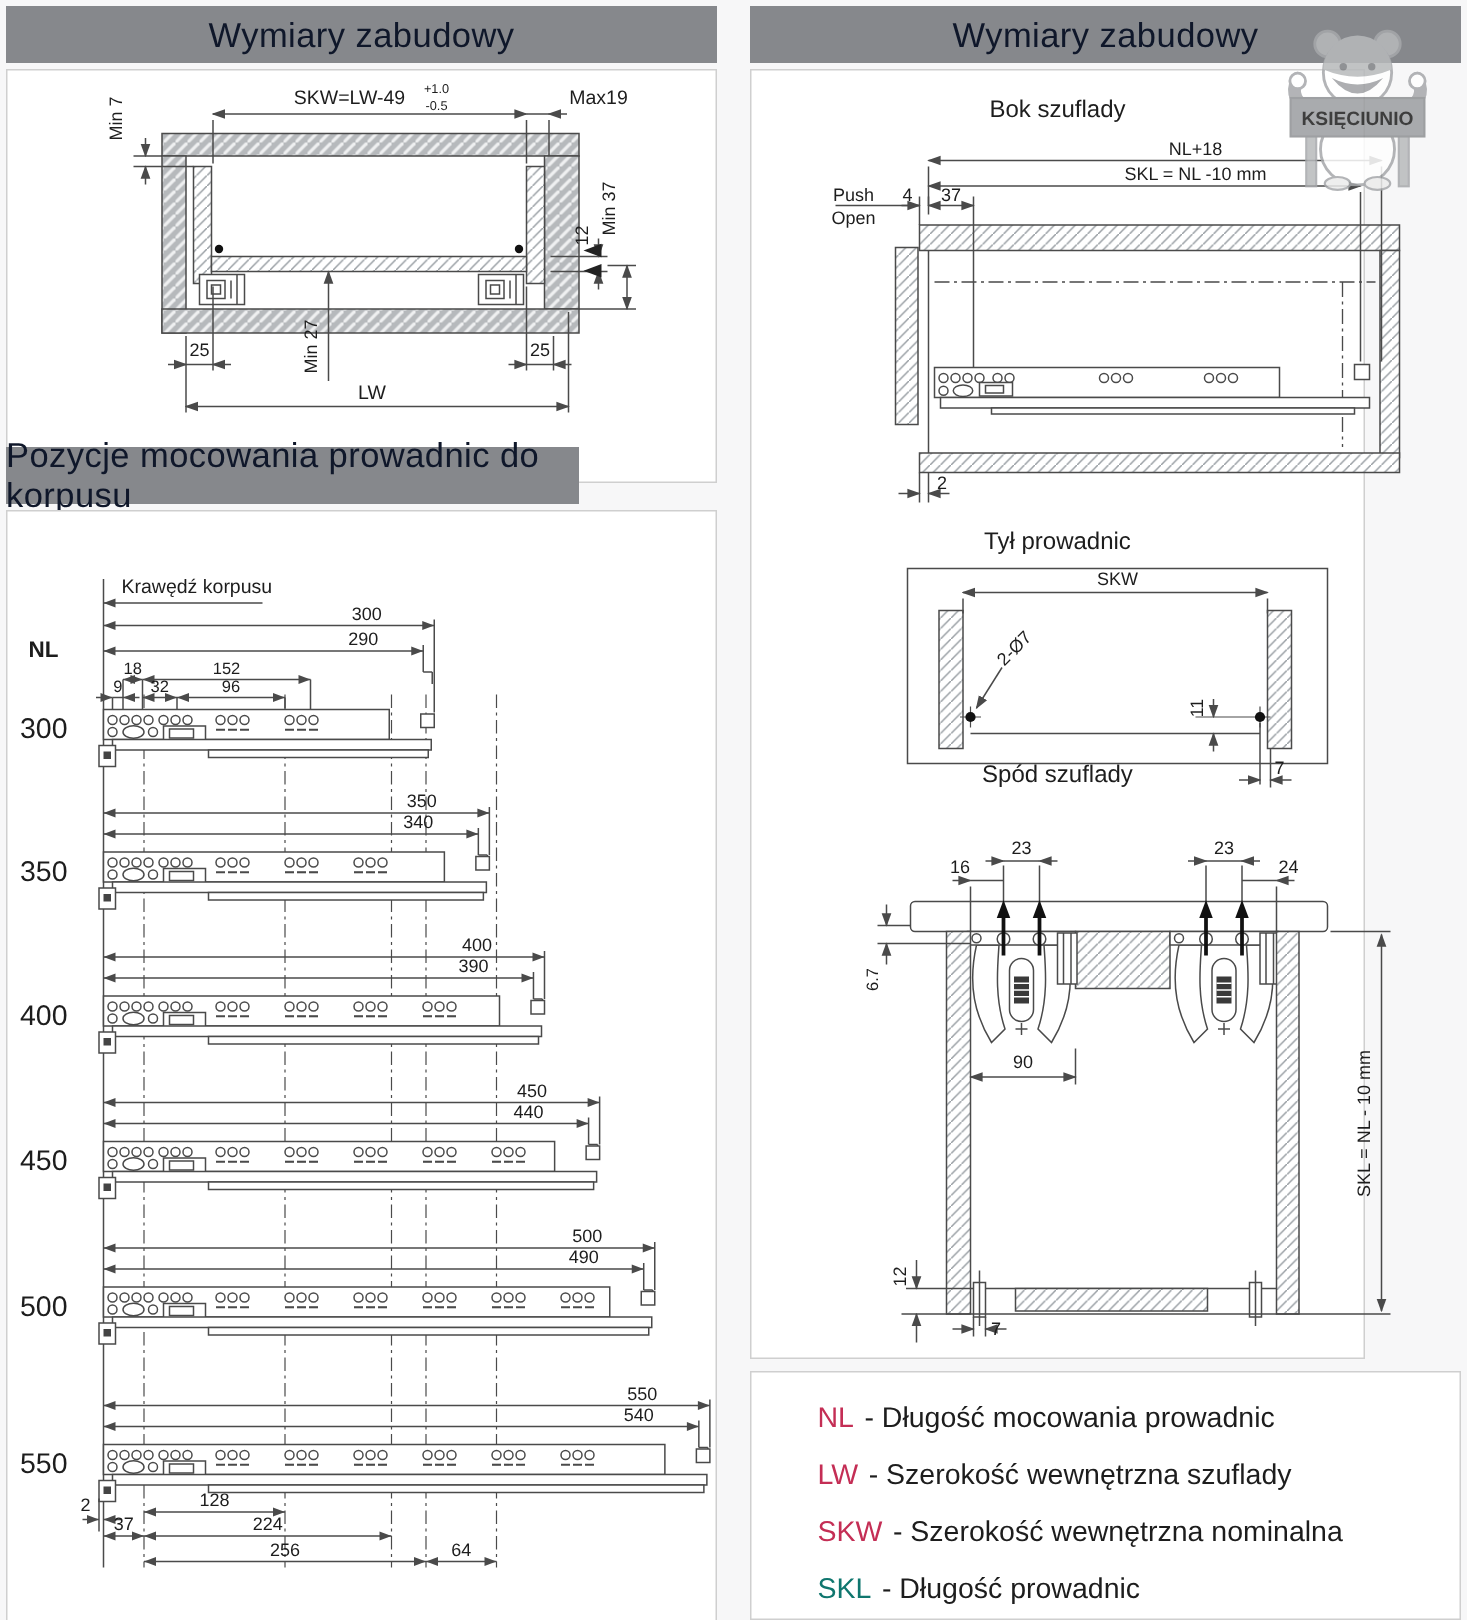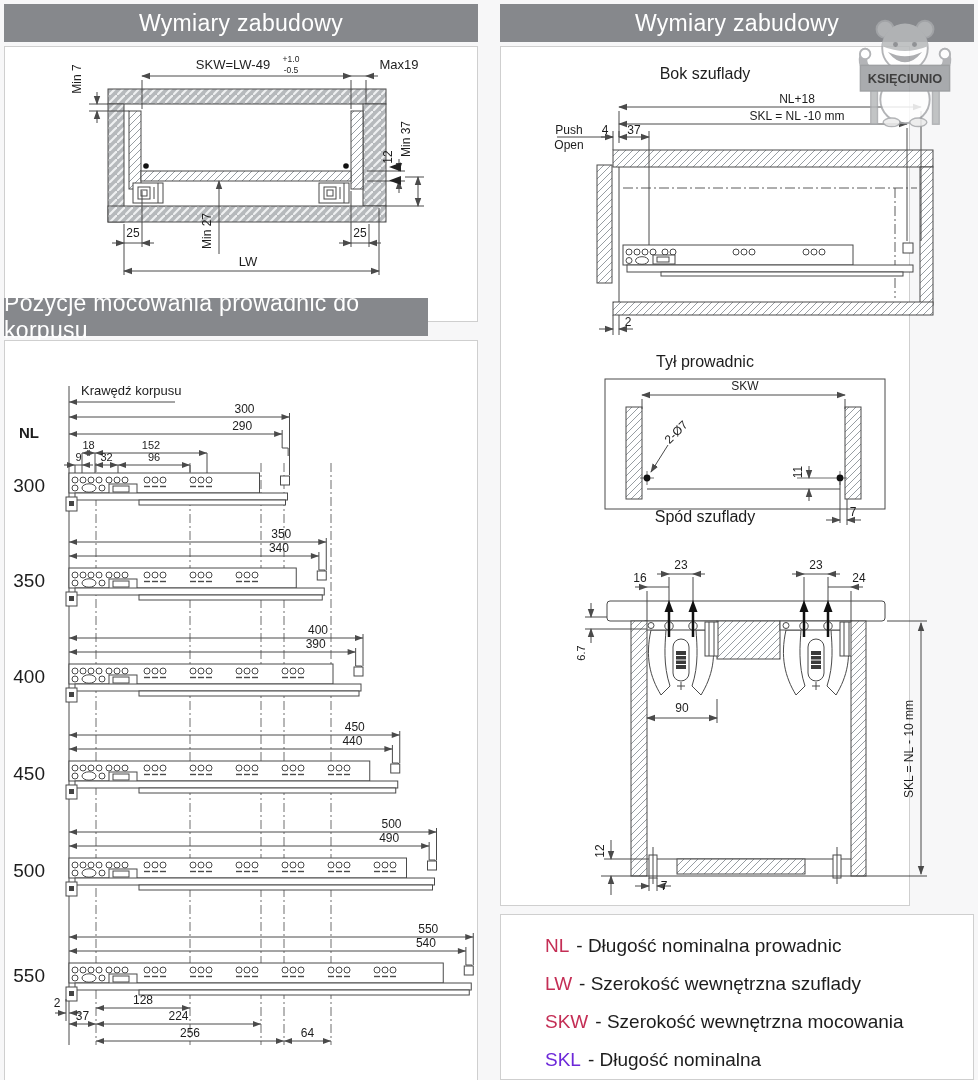--- a/index.html
+++ b/index.html
@@ -1,18 +1,18 @@
 <!DOCTYPE html>
 <html><head>
 <meta charset="utf-8">
 <style>
   html,body{margin:0;padding:0}
   body{width:978px;height:1080px;position:relative;overflow:hidden;background:#f7f7f8;
        font-family:"Liberation Sans",sans-serif;}
-  .hdr{position:absolute;height:38px;background:#86888c;color:#ffffff;font-size:23px;
+  .hdr{position:absolute;height:38px;background:#86888c;color:#0f172a;font-size:23px;
        display:flex;align-items:center;justify-content:center;letter-spacing:.3px}
   .panel{position:absolute;background:#fff;border:1px solid #cfcfcf;box-sizing:border-box}
   .dtitle{position:absolute;width:100%;text-align:center;font-size:16px;color:#1d1d1d}
   svg text{font-family:"Liberation Sans",sans-serif;fill:#1d1d1d}
   .txt text{text-anchor:middle}
   .legend .lrow{margin-left:44px;height:38px;display:flex;align-items:center;font-size:19px;color:#1d1d1d}
   .legend .lrow:first-child{margin-top:12px}
   .abbr{color:#c42e55;margin-right:7px}
   .logo{position:absolute;left:842px;top:16px;opacity:.85;z-index:5}
 </style>
@@ -126,21 +126,21 @@
       <text x="387" y="110" font-size="12" transform="rotate(-90 387 110)">12</text>
       <text x="405" y="92" font-size="12" transform="rotate(-90 405 92)">Min 37</text>
       <text x="206" y="184" font-size="12" transform="rotate(-90 206 184)">Min 27</text>
       <text x="128" y="190" font-size="12">25</text>
       <text x="355" y="190" font-size="12">25</text>
       <text x="243" y="219" font-size="13">LW</text>
     </g>
   </svg>
 </div>
 
-<div class="hdr" style="left: 4px; top: 298px; width: 424px; background: rgb(134, 136, 140);">
+<div class="hdr" style="left: 4px; top: 298px; width: 382px; background: rgb(134, 136, 140);">
   <span>Pozycje mocowania prowadnic do korpusu</span>
 </div>
 
 <div class="panel" style="left:4px;top:340px;width:474px;height:940px">
   <svg id="p2" width="472" height="738" viewBox="0 0 472 738" style="position:absolute;left:0;top:0">
       <line x1="64" y1="45" x2="64" y2="704" stroke="#4a4a4a" stroke-width="1"></line>
       <line x1="91" y1="122" x2="91" y2="704" stroke="#4a4a4a" stroke-width="0.8" stroke-dasharray="9 3 2 3"></line>
       <line x1="185" y1="122" x2="185" y2="704" stroke="#4a4a4a" stroke-width="0.8" stroke-dasharray="9 3 2 3"></line>
       <line x1="256" y1="122" x2="256" y2="704" stroke="#4a4a4a" stroke-width="0.8" stroke-dasharray="9 3 2 3"></line>
       <line x1="279" y1="122" x2="279" y2="704" stroke="#4a4a4a" stroke-width="0.8" stroke-dasharray="9 3 2 3"></line>
@@ -713,33 +713,33 @@
       <text x="412" y="190" font-size="12" transform="rotate(-90 412 190)">SKL = NL - 10 mm</text>
       <text x="103" y="292" font-size="12" transform="rotate(-90 103 292)">12</text>
       <text x="163" y="331" font-size="12" text-anchor="start">7</text>
     </g>
   </svg>
 </div>
 
 <div class="panel legend" style="left:500px;top:914px;width:474px;height:166px">
   <div class="lrow">
     <span class="abbr" style="color: rgb(196, 46, 85);">NL</span>
-    <span>- Długość nominalna prowadnic</span>
+    <span>- Długość mocowania prowadnic</span>
   </div>
   <div class="lrow">
     <span class="abbr" style="color: rgb(196, 46, 85);">LW</span>
     <span>- Szerokość wewnętrzna szuflady</span>
   </div>
   <div class="lrow">
     <span class="abbr" style="color: rgb(196, 46, 85);">SKW</span>
-    <span>- Szerokość wewnętrzna mocowania</span>
+    <span>- Szerokość wewnętrzna nominalna</span>
   </div>
   <div class="lrow">
-    <span class="abbr" style="color: #6d28d9;">SKL</span>
-    <span>- Długość nominalna</span>
+    <span class="abbr" style="color: #0f766e;">SKL</span>
+    <span>- Długość prowadnic</span>
   </div>
 </div>
 
 <svg class="logo" width="126" height="112" viewBox="0 0 132 118">
   <g stroke="#a6a8ab" stroke-width="2" fill="#fff">
     <ellipse cx="66" cy="88" rx="26" ry="25"></ellipse>
     <ellipse cx="52" cy="112" rx="9" ry="4.5" fill="#ececec" stroke-width="1.5"></ellipse>
     <ellipse cx="80" cy="112" rx="9" ry="4.5" fill="#ececec" stroke-width="1.5"></ellipse>
     <circle cx="45" cy="14" r="9" fill="#b8babc"></circle>
       <circle cx="87" cy="14" r="9" fill="#b8babc"></circle>

